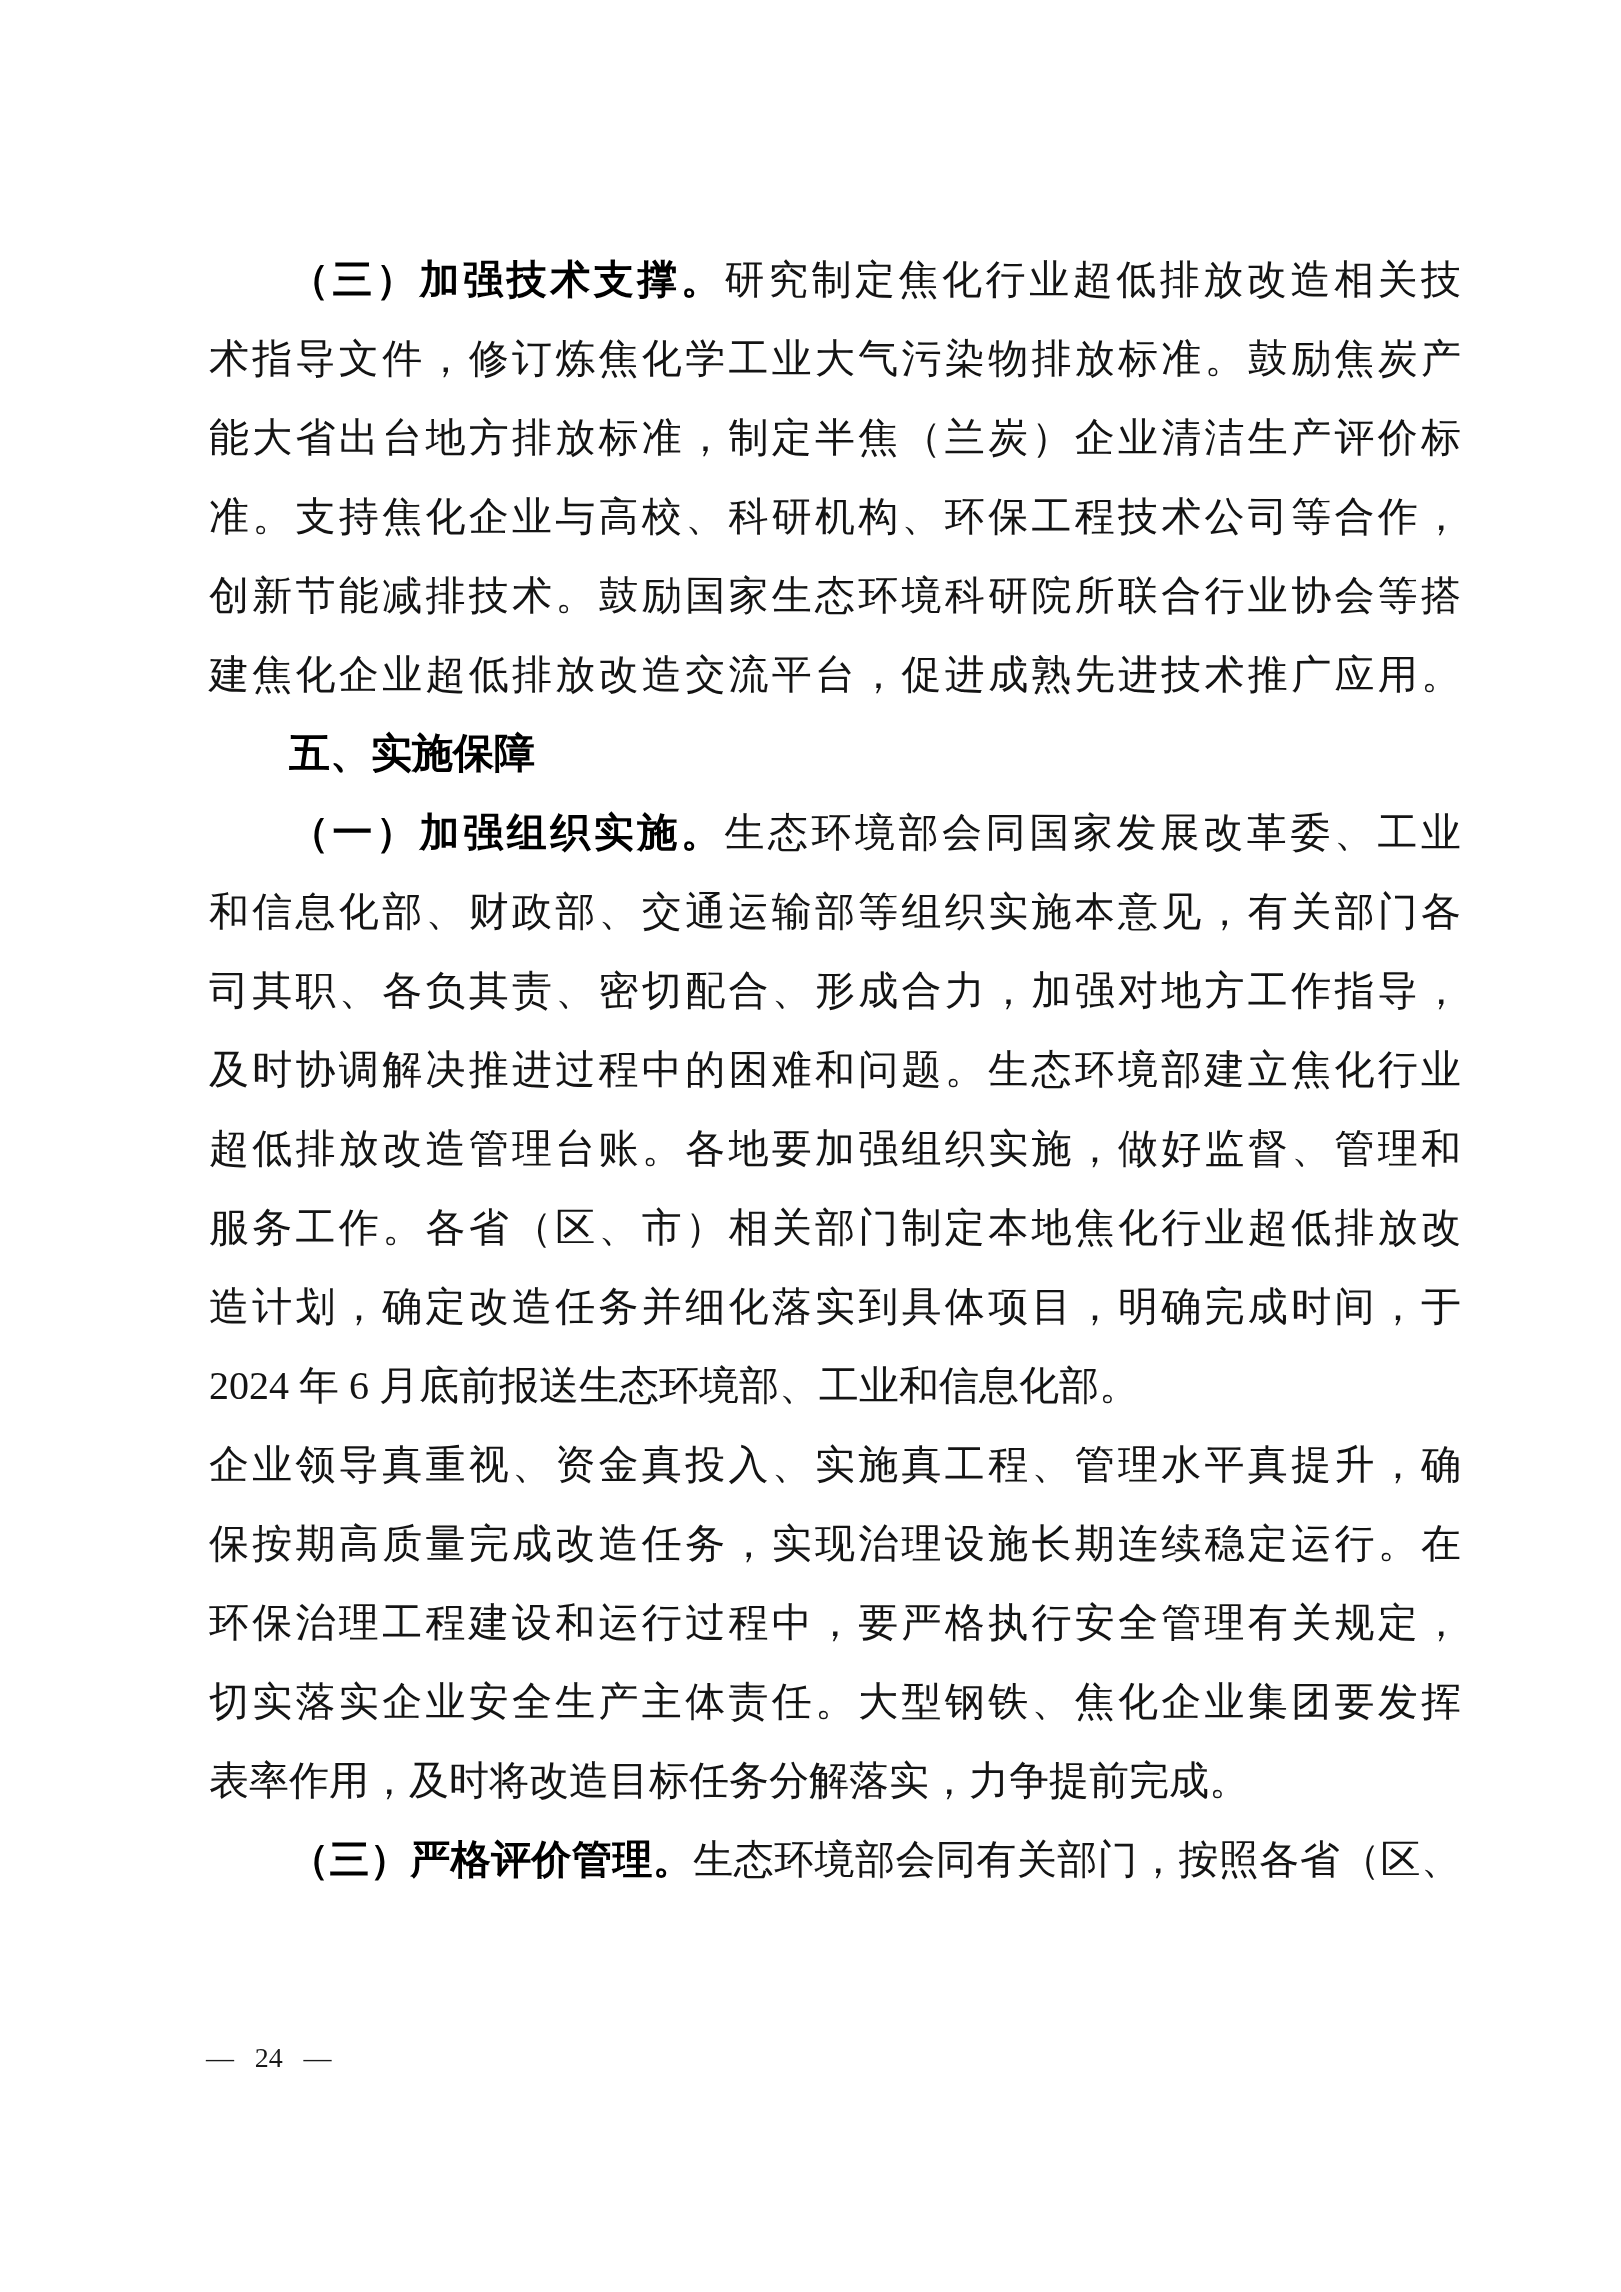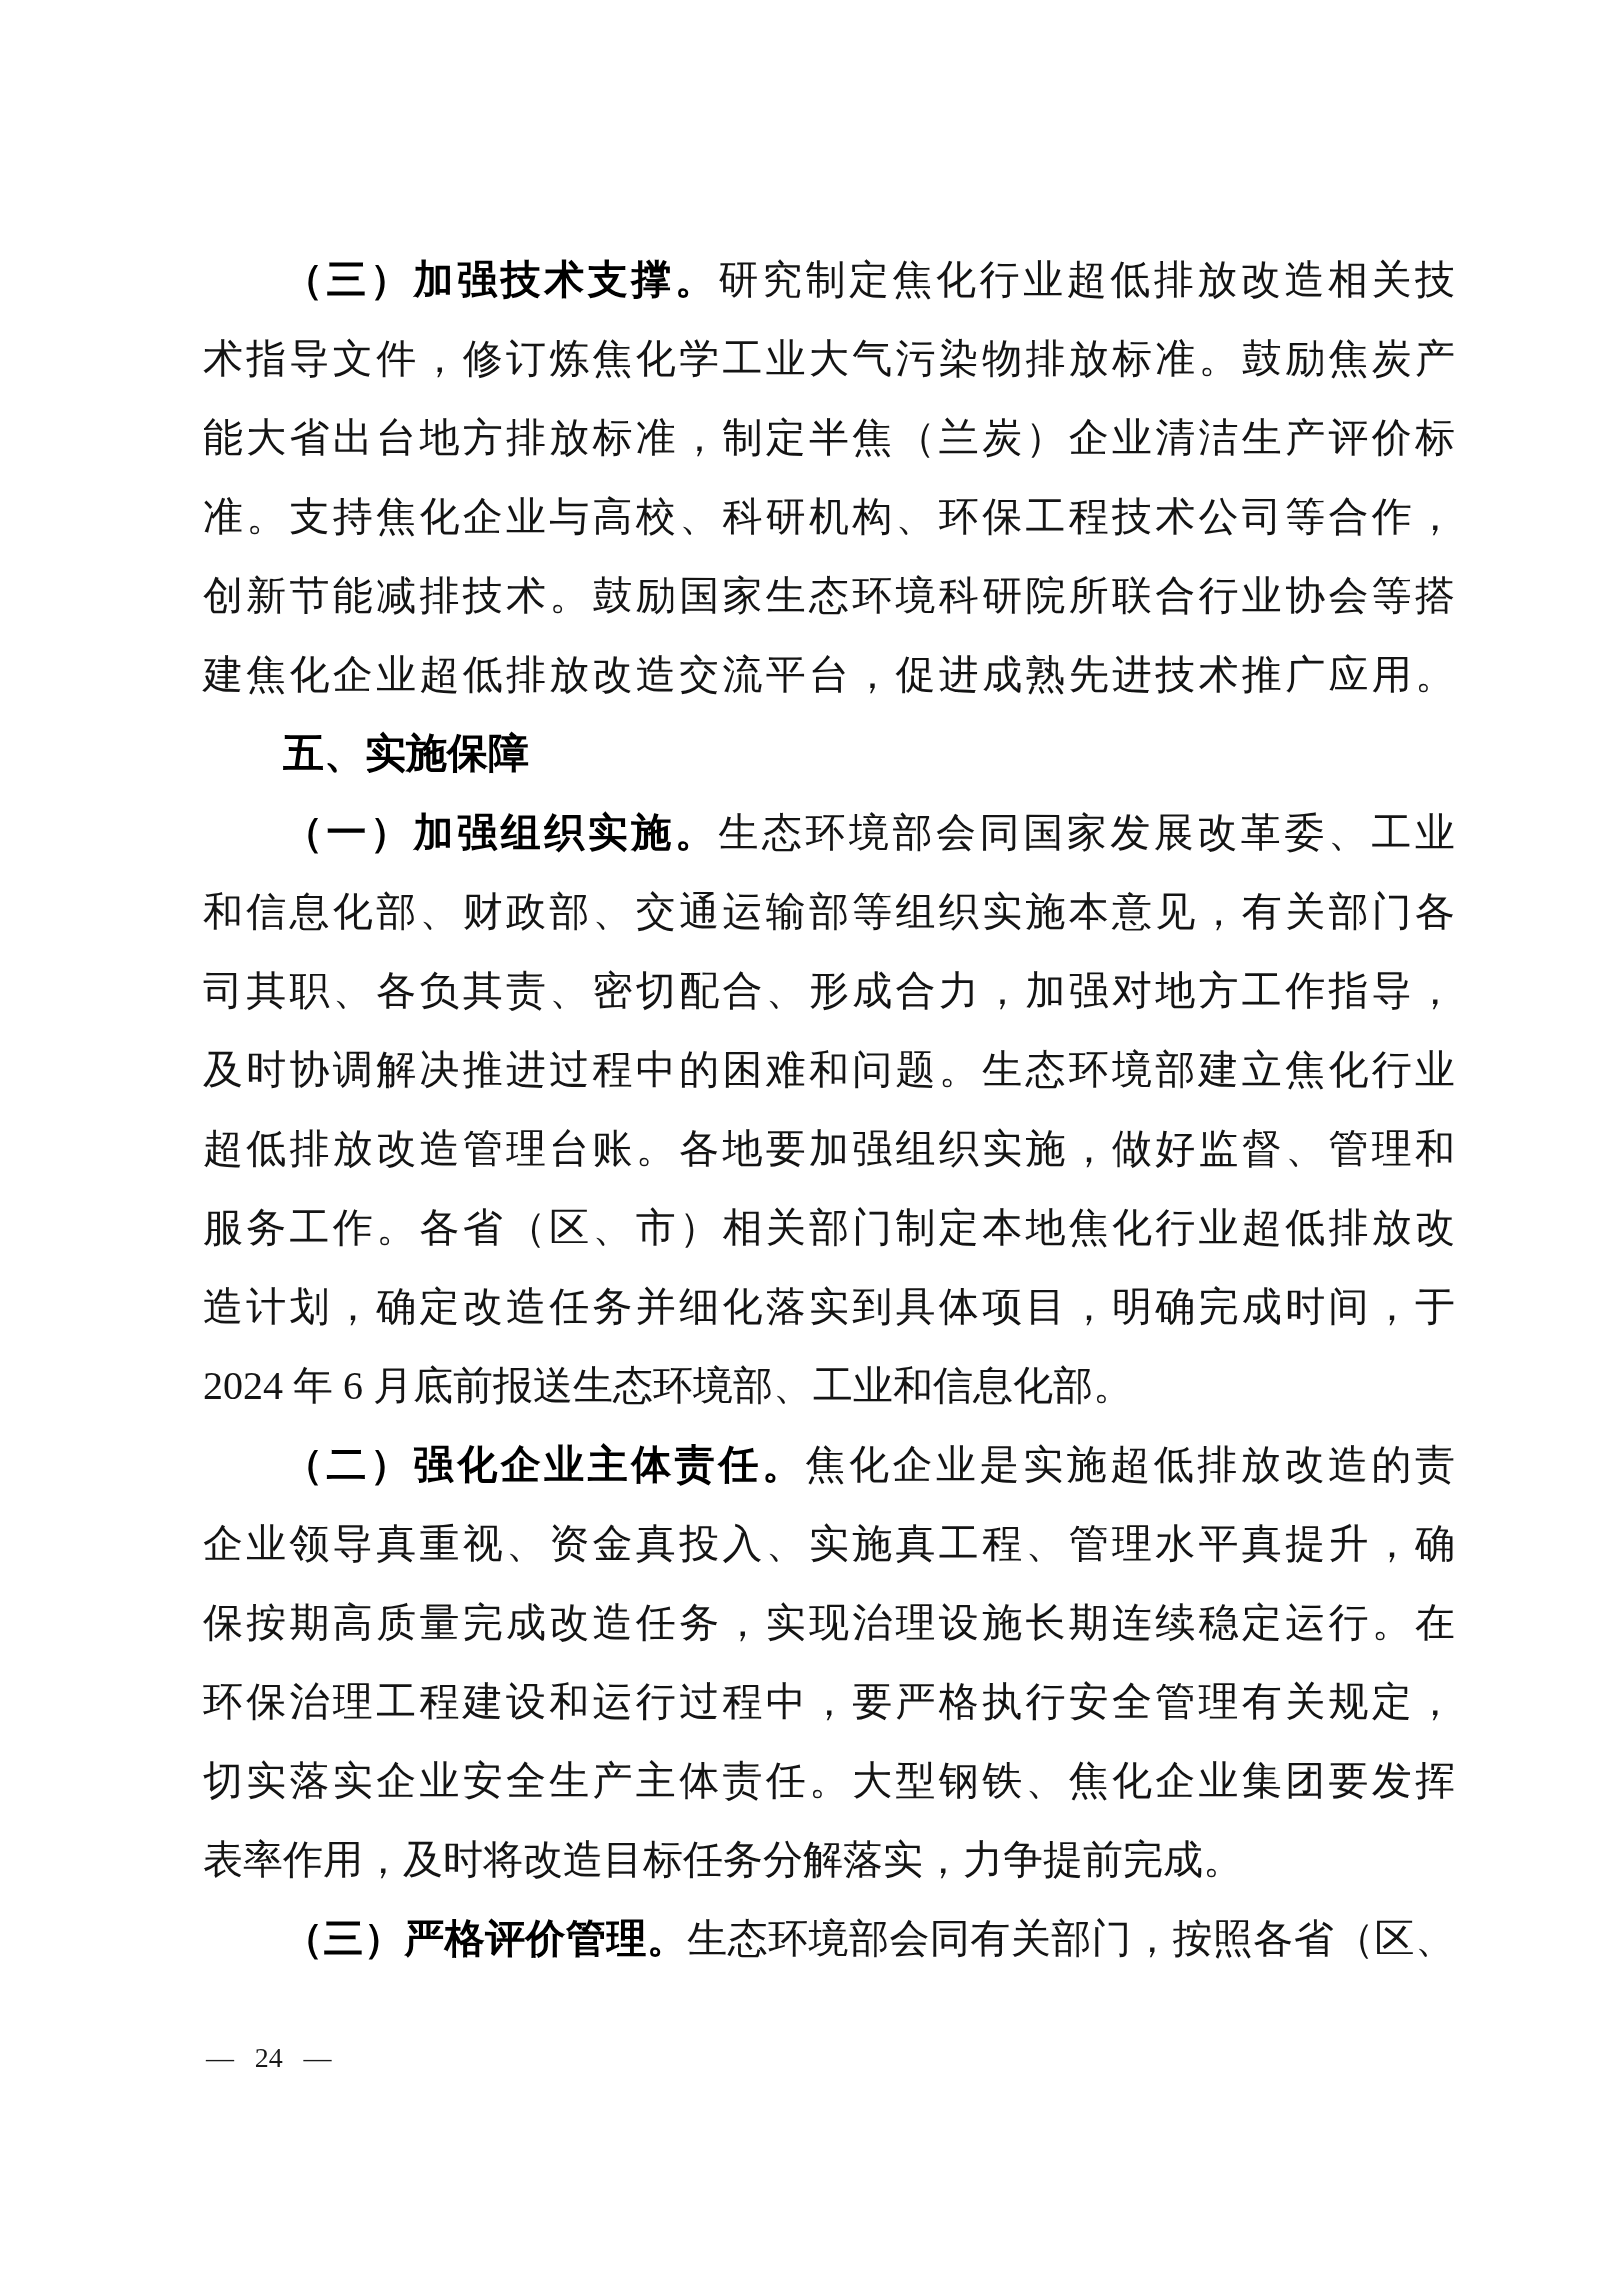--- a/index.html
+++ b/index.html
@@ -15,21 +15,21 @@
     font-family: "Liberation Serif", "DejaVu Serif", serif;
     color: #141414;
   }
   .page {
     position: absolute;
     inset: 0;
     background: #ffffff;
   }
   .doc-body {
     position: absolute;
-    left: 203px;
+    left: 209px;
     top: 240px;
     width: 1252px;
   }
   .line {
     height: 79px;
     line-height: 79px;
     font-size: 40px;
     white-space: nowrap;
     text-align: justify;
     text-align-last: left;
@@ -79,21 +79,20 @@
       <div class="line fill">建焦化企业超低排放改造交流平台，促进成熟先进技术推广应用。</div>
       <div class="line indent heading"><span class="lead">五、实施保障</span></div>
       <div class="line fill indent"><span class="lead">（一）加强组织实施。</span>生态环境部会同国家发展改革委、工业</div>
       <div class="line fill">和信息化部、财政部、交通运输部等组织实施本意见，有关部门各</div>
       <div class="line fill">司其职、各负其责、密切配合、形成合力，加强对地方工作指导，</div>
       <div class="line fill">及时协调解决推进过程中的困难和问题。生态环境部建立焦化行业</div>
       <div class="line fill">超低排放改造管理台账。各地要加强组织实施，做好监督、管理和</div>
       <div class="line fill">服务工作。各省（区、市）相关部门制定本地焦化行业超低排放改</div>
       <div class="line fill">造计划，确定改造任务并细化落实到具体项目，明确完成时间，于</div>
       <div class="line">2024 年 6 月底前报送生态环境部、工业和信息化部。</div>
-      <div class="line fill indent"><span class="lead">（二）强化企业主体责任。</span>焦化企业是实施超低排放改造的责</div>
       <div class="line fill">企业领导真重视、资金真投入、实施真工程、管理水平真提升，确</div>
       <div class="line fill">保按期高质量完成改造任务，实现治理设施长期连续稳定运行。在</div>
       <div class="line fill">环保治理工程建设和运行过程中，要严格执行安全管理有关规定，</div>
       <div class="line fill">切实落实企业安全生产主体责任。大型钢铁、焦化企业集团要发挥</div>
       <div class="line">表率作用，及时将改造目标任务分解落实，力争提前完成。</div>
       <div class="line fill indent"><span class="lead">（三）严格评价管理。</span>生态环境部会同有关部门，按照各省（区、</div>
     </div>
   <div class="footer">— 24 —</div>
 </div>
 

